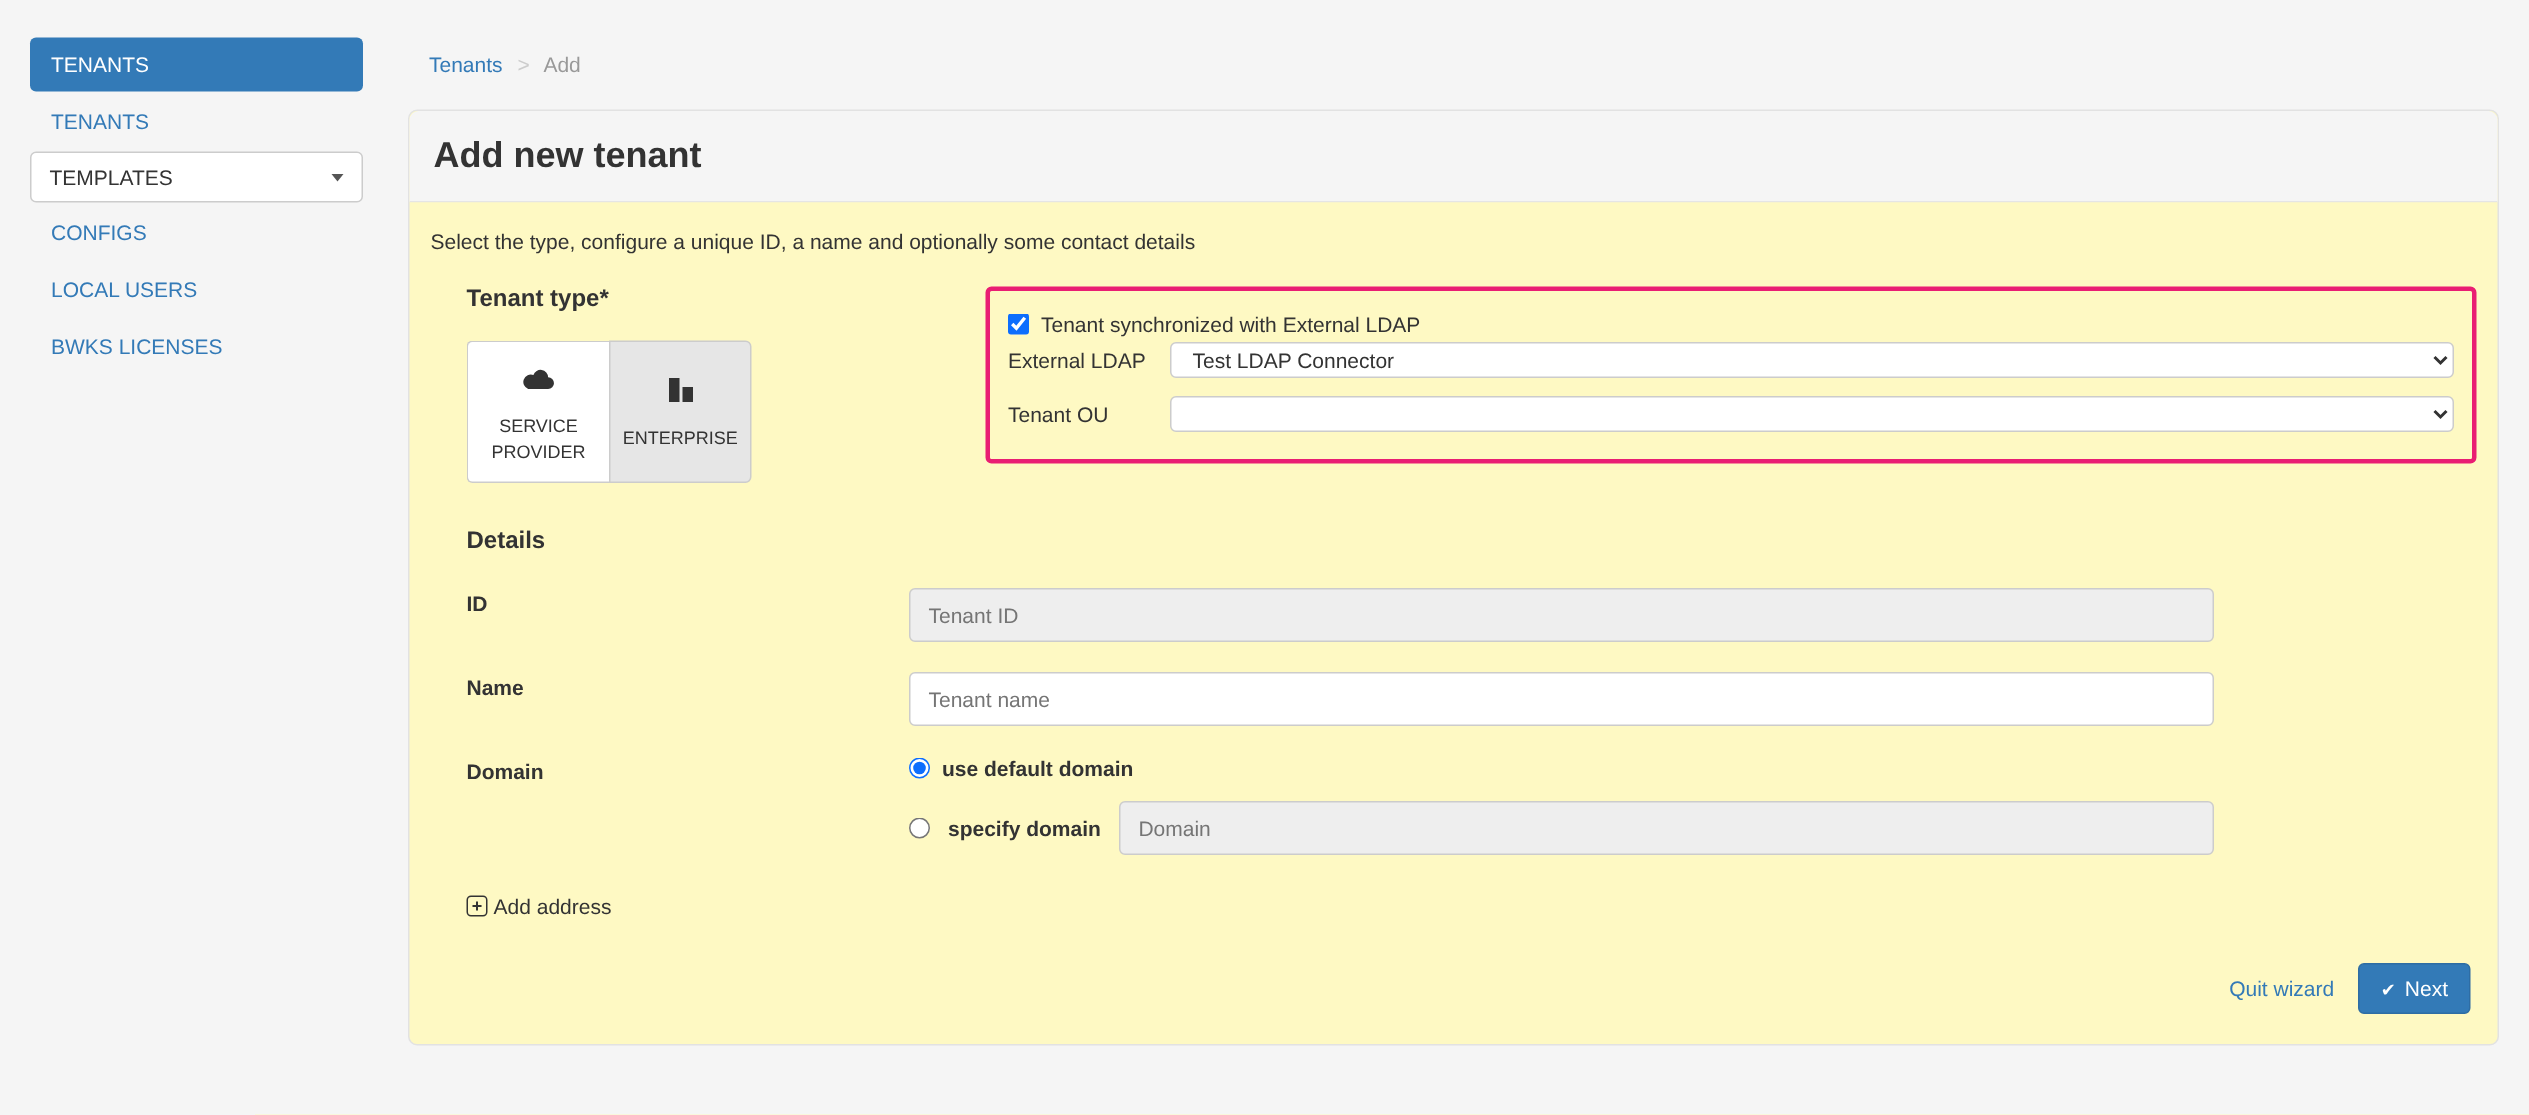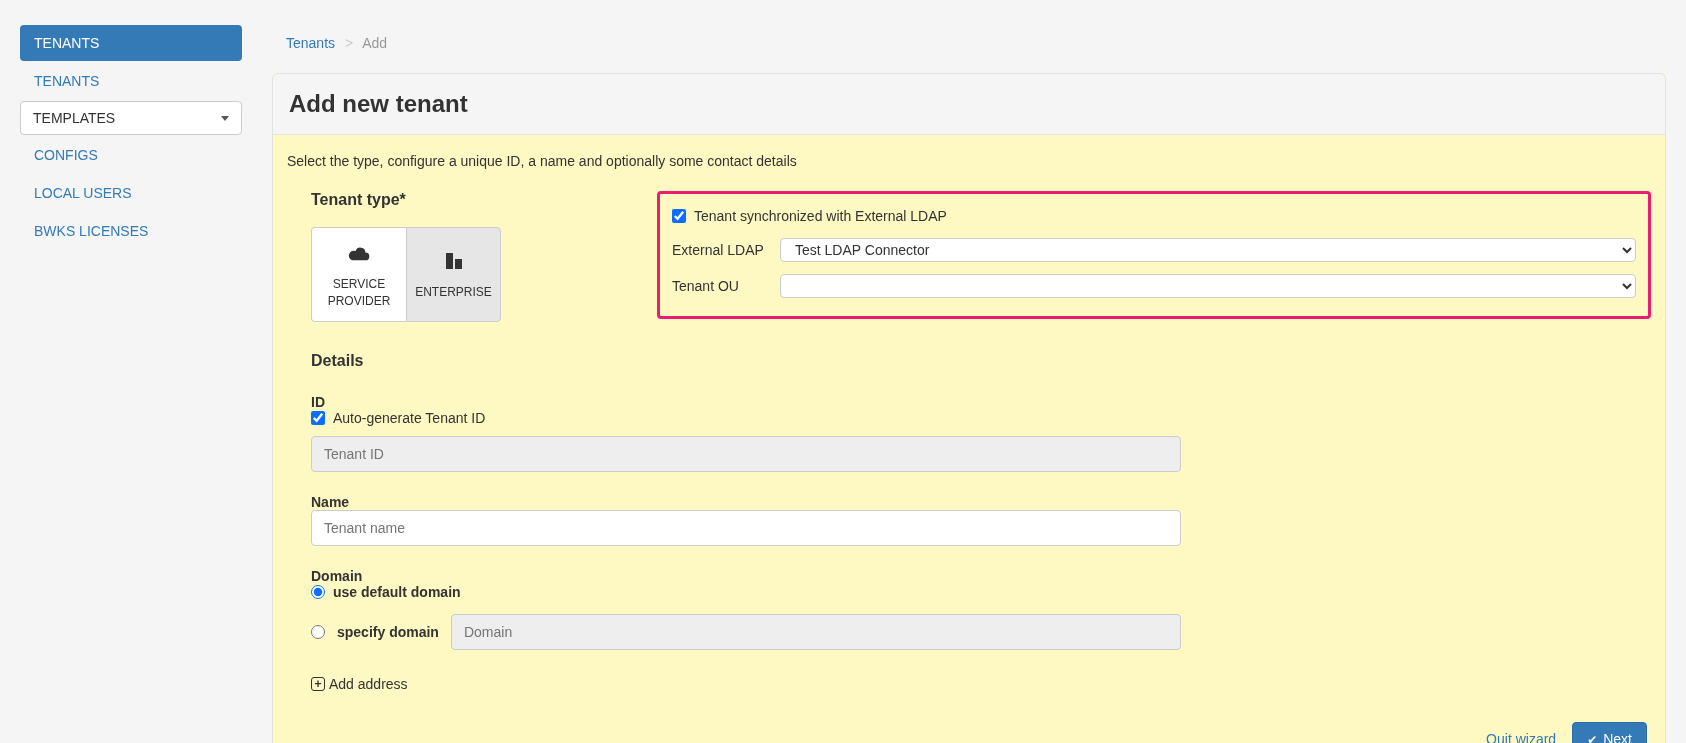--- a/index.html
+++ b/index.html
@@ -103,37 +103,37 @@
   }
   .type-btn:first-child { border-radius: 4px 0 0 4px; border-right: none; }
   .type-btn:last-child { border-radius: 0 4px 4px 0; }
   .type-btn.selected { background: #e6e6e6; }
   .type-btn .icon { font-size: 20px; margin-bottom: 8px; color: #333; }
   .ldap-box {
     border: 3px solid #e91e73;
     border-radius: 4px;
     padding: 14px 12px 18px 12px;
   }
-  .ldap-check-row { display: flex; align-items: center; gap: 8px; margin-bottom: 14px; }
+  .ldap-check-row { display: flex; align-items: center; gap: 8px; margin-bottom: 4px; }
   .ldap-field-row { display: flex; align-items: center; margin-bottom: 12px; }
   .ldap-field-row:last-child { margin-bottom: 0; }
   .ldap-label { width: 108px; font-size: 14px; color: #333; }
   .ldap-select {
     flex: 1;
     height: 24px;
     border: 1px solid #ccc;
     border-radius: 4px;
     background: #fff;
     padding: 0 10px;
     font-size: 14px;
     color: #333;
   }
   .details-block { padding-left: 24px; margin-top: 30px; }
   .details-block h2 { font-size: 16px; font-weight: 700; margin-bottom: 22px; }
-  .form-row { display: flex; margin-bottom: 20px; flex-direction: column; }
+  .form-row { display: flex; margin-bottom: 20px; }
   .form-label { width: 295px; font-weight: 700; font-size: 14px; padding-top: 2px; }
   .form-control-col { flex: 1; max-width: 870px; }
   .check-line { display: flex; align-items: center; gap: 8px; margin-bottom: 10px; }
   .text-input {
     width: 100%;
     height: 36px;
     border: 1px solid #ccc;
     border-radius: 4px;
     padding: 16px 12px;
     font-size: 14px;
@@ -267,24 +267,20 @@
             </div>
           </div>
         </div>
 
         <div class="details-block">
           <h2>Details</h2>
 
           <div class="form-row">
             <div class="form-label">ID</div>
             <div class="form-control-col">
-              <div class="check-line">
-                <input type="checkbox" checked="" style="">
-                <span>Auto-generate Tenant ID</span>
-              </div>
               <input class="text-input" disabled="" placeholder="Tenant ID" style="">
             </div>
           </div>
 
           <div class="form-row">
             <div class="form-label">Name</div>
             <div class="form-control-col">
               <input class="text-input" placeholder="Tenant name" style="">
             </div>
           </div>

